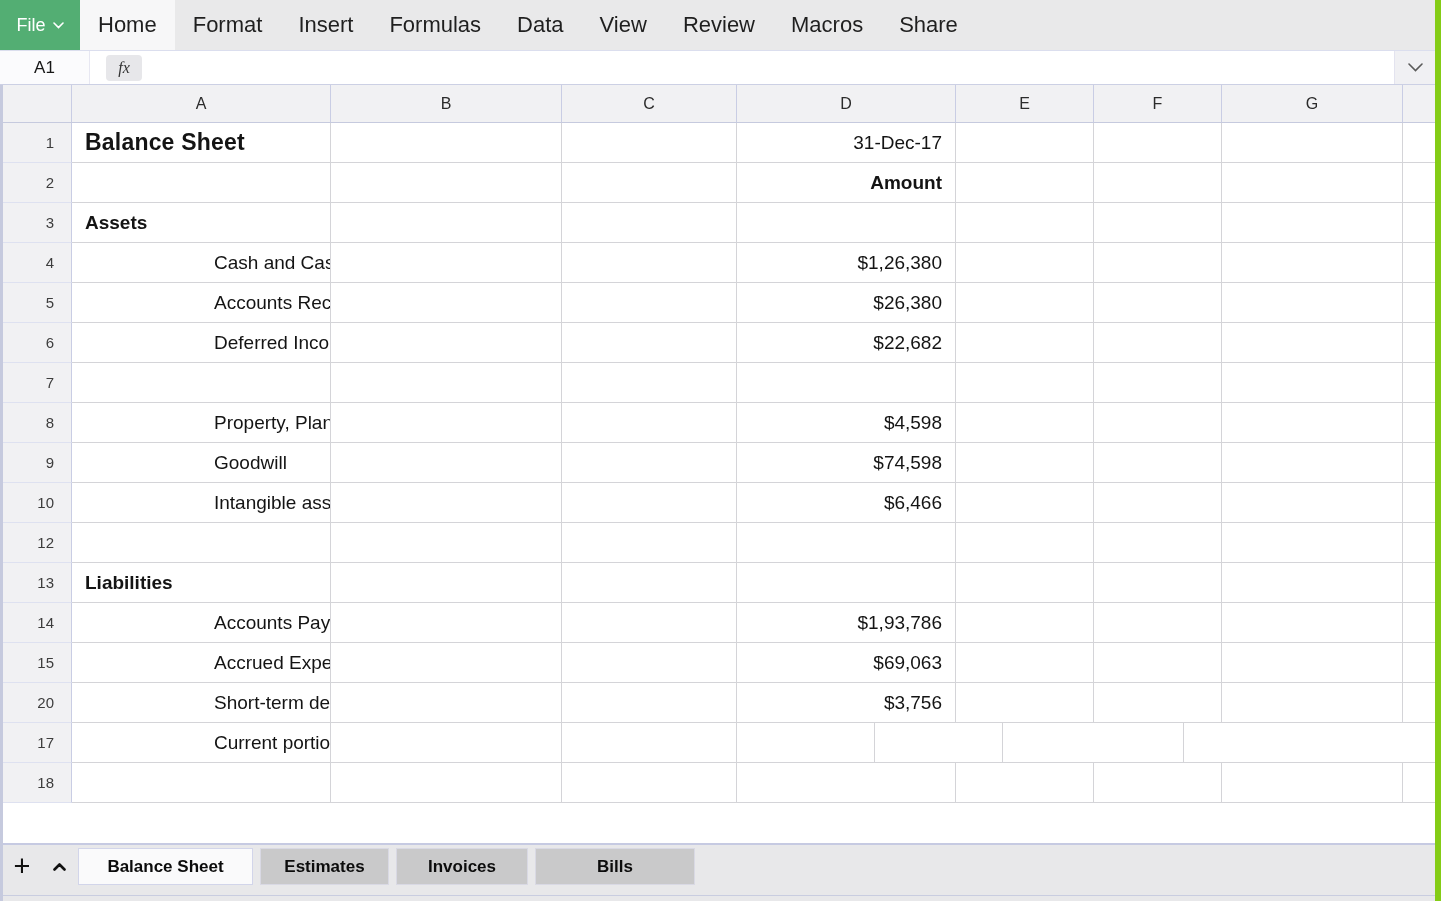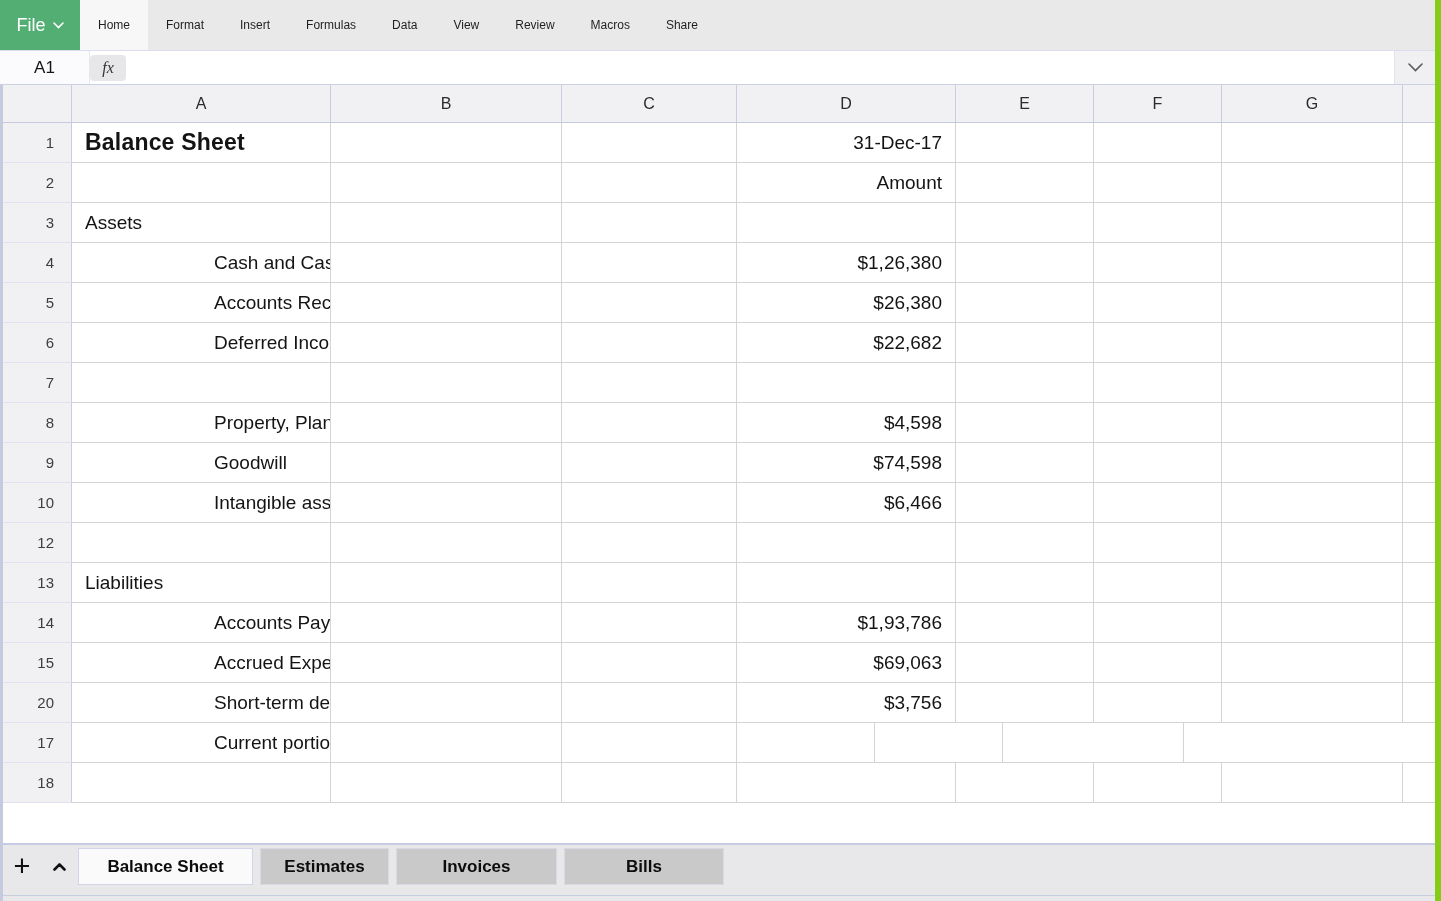--- a/index.html
+++ b/index.html
@@ -8,28 +8,28 @@
     position:relative; width:1441px; height:901px;
     font-family:"Liberation Sans","DejaVu Sans",sans-serif;
     display:flex; flex-direction:column; background:#fff; overflow:hidden;
     border-right:6px solid #84cc16;
   }
   
   .menubar { flex:0 0 50px; background:var(--menubar,#e9e9ea); display:flex; align-items:stretch; }
   .file-btn { width:80px; background:var(--green,#53ae73); color:#fff; display:flex;
     align-items:center; justify-content:center; gap:7px; font-size:18px; cursor:pointer; }
   .menu-items { display:flex; align-items:stretch; }
-  .menu-item { padding:0 18px; display:flex; align-items:center; font-size:12px; color:#1f1f1f; cursor:pointer; }
+  .menu-item { padding:0 18px; display:flex; align-items:center; font-size:22px; color:#1f1f1f; cursor:pointer; }
   .menu-item.active { background:#f7f7f8; }
   
   .formulabar { flex:0 0 35px; background:#fff; border-top:1px solid #dbdeee;
     border-bottom:1px solid #ccd0e4; display:flex; align-items:stretch; }
   .namebox { width:90px; background:#fbfbfd; border-right:1px solid #e7e7f2;
     display:flex; align-items:center; justify-content:center; font-size:17px; color:#161616; }
-  .fxwrap { width:52px; display:flex; align-items:center; justify-content:flex-start; }
+  .fxwrap { width:52px; display:flex; align-items:center; justify-content:flex-end; }
   .fxbtn { width:36px; height:26px; border-radius:4px; background:#e7e7ea;
     display:flex; align-items:center; justify-content:center;
     font-family:"Liberation Serif",serif; font-style:italic; font-size:16px; color:#333; cursor:pointer; }
   .formula-input { flex:1; border:none; outline:none; font-size:16px; padding:0 10px;
     font-family:"Liberation Sans","DejaVu Sans",sans-serif; background:#fff; }
   .fbar-chev { width:41px; background:#f0f0f3; border-left:1px solid #e3e3ef;
     display:flex; align-items:center; justify-content:center; cursor:pointer; }
   
   .colheaders { flex:0 0 38px; display:flex; background:var(--headerbg,#f1f1f3); border-bottom:1px solid #c6cade; }
   .corner { width:72px; border-right:1px solid #c9cde4; }
@@ -40,21 +40,21 @@
   .gridrows { flex:0 0 720px; background:#fff; overflow:hidden; }
   .grow { display:flex; height:40px; }
   .rownum { width:72px; background:var(--headerbg,#f1f1f3); border-right:1px solid #c9cde4;
     border-bottom:1px solid #dee1f0; display:flex; align-items:center; justify-content:flex-end;
     padding-right:17px; font-size:15px; color:#3d3d3d; cursor:pointer; }
   .cell { border-right:1px solid var(--gridline,#d4d4d8); border-bottom:1px solid var(--gridline,#d4d4d8);
     display:flex; align-items:center; font-size:19px; color:#141414;
     white-space:nowrap; overflow:hidden; padding-left:13px; cursor:cell; }
   .cell.pad { flex:1; border-right:none; cursor:default; }
   .cell.indent { padding-left:142px; }
-  .cell.bold { font-weight:normal; }
+  .cell.bold { font-weight:bold; }
   .cell.title { font-weight:bold; font-size:23px; letter-spacing:.2px; }
   .cell.val { justify-content:flex-end; padding-left:4px; padding-right:13px; }
   
   .tabbar { flex:0 0 58px; background:var(--tabbar,#e8e8ea); border-top:2px solid #c6cae2;
     display:flex; align-items:flex-start; padding-top:3px; position:relative; }
   .tabbar::after { content:""; position:absolute; left:0; right:0; bottom:5px; height:1px; background:#c9cde0; }
   .tb-btn { height:37px; display:flex; align-items:center; justify-content:center; cursor:pointer; }
   .tb-btn.add { width:44px; font-size:29px; font-weight:300; color:#111; }
   .tb-btn.list { width:30px; }
   .tabs { display:flex; align-items:stretch; height:37px; margin-left:4px; }
@@ -314,17 +314,17 @@
       <span>+</span>
     </div>
     <div class="tb-btn list">
       <svg width="13" height="8" viewBox="0 0 13 8">
         <polyline points="1.5,6.5 6.5,1.5 11.5,6.5" fill="none" stroke="#111" stroke-width="2.6" stroke-linecap="round" stroke-linejoin="round"></polyline>
       </svg>
     </div>
     <div class="tabs" id="tabs">
         <div class="tab active" style="width: 175px;">Balance Sheet</div>
         <div class="tab inactive" style="width: 129px;">Estimates</div>
-        <div class="tab inactive" style="width: 161px;">Invoices</div>
+        <div class="tab inactive" style="width: 132px;">Invoices</div>
         <div class="tab inactive" style="width: 160px;">Bills</div>
       </div>
   </div>
 </div>
 
 </body></html>

